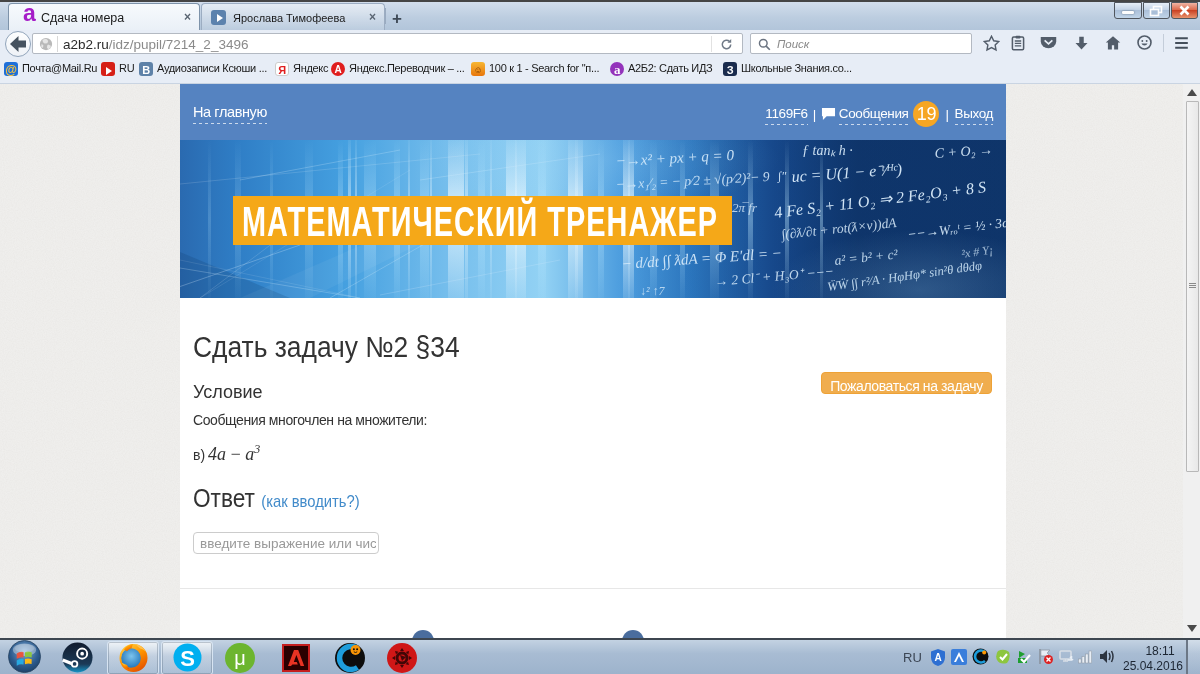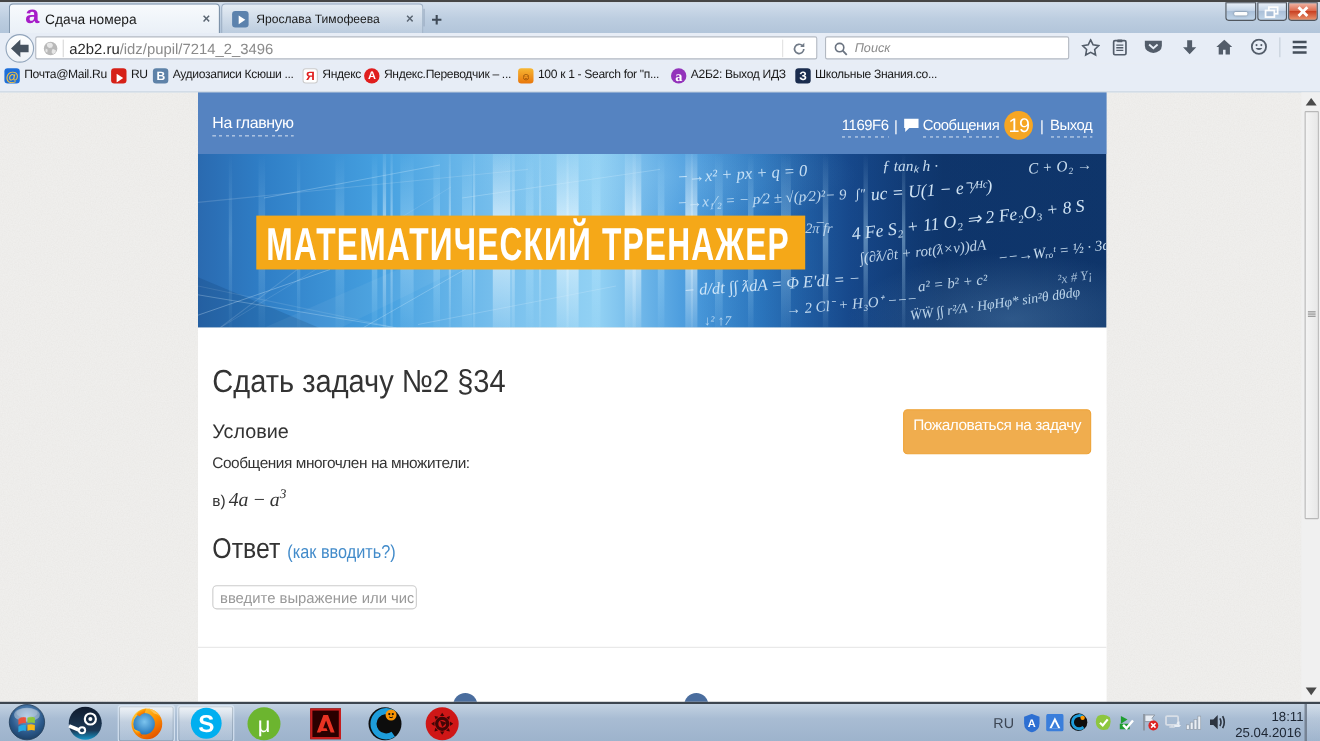--- a/index.html
+++ b/index.html
@@ -178,21 +178,21 @@
   <div class="bm" style="left:331px">
     <span class="bmico" style="background:#e01e1e;border-radius:50%;color:#fff;font-size:10px;line-height:16px">A</span>
     <span style="margin-left:18px">Яндекс.Переводчик – ...</span>
   </div>
   <div class="bm" style="left:471px">
     <span class="bmico" style="background:linear-gradient(#f7b733,#e8760c);color:#7a3c00;font-size:9px;line-height:16px">☺</span>
     <span style="margin-left:18px">100 к 1 - Search for "п...</span>
   </div>
   <div class="bm" style="left:610px">
     <span class="bmico" style="background:#9333bb;border-radius:50%;color:#fff;font-family:'Liberation Serif',serif;font-size:13px;line-height:15px">a</span>
-    <span style="margin-left:18px">А2Б2: Выход ИДЗ</span>
+    <span style="margin-left:18px">А2Б2: Сдать ИДЗ</span>
   </div>
   <div class="bm" style="left:723px">
     <span class="bmico" style="background:#1a2c4e;color:#fff;font-size:11px;line-height:16px">З</span>
     <span style="margin-left:18px">Школьные Знания.со...</span>
   </div>
 
   <div class="abs" id="pageheader">
     <span class="dashu" style="position:absolute;left:13px;top:20px;font-size:14.5px;letter-spacing:-0.4px;padding-bottom:4px">На главную</span>
     <div style="position:absolute;right:13px;top:17px;display:flex;align-items:center;font-size:13.5px;letter-spacing:-0.4px">
       <span class="dashu" style="padding-bottom:4px;margin-top:3px">1169F6</span>
@@ -322,21 +322,21 @@
   </div>
   <div class="abs" id="card">
     <div style="position:absolute;left:13px;top:33px;font-size:29px;color:#333;transform:scaleX(0.91);transform-origin:0 0;white-space:nowrap">Сдать задачу №2 §34</div>
     <div style="position:absolute;left:13px;top:84px;font-size:18px;color:#333">Условие</div>
     <div style="position:absolute;left:13px;top:114px;font-size:14px;letter-spacing:-0.4px;color:#333">Сообщения многочлен на множители:</div>
     <div style="position:absolute;left:13px;top:144px;font-size:14px;color:#333">в) <span style="font-family:'Liberation Serif',serif;font-style:italic;font-size:18px">4a − a<sup style="font-size:12px">3</sup></span></div>
     <div style="position:absolute;left:13px;top:185px;font-size:26px;color:#333;transform:scaleX(0.87);transform-origin:0 0;white-space:nowrap">Ответ <span style="font-size:17px;color:#428bca">(как вводить?)</span></div>
     <div style="position:absolute;left:13px;top:234px;width:186px;height:22px;border:1px solid #ccc;border-radius:4px;background:#fff">
       <span style="position:absolute;left:6px;top:3px;font-size:13.5px;color:#999;white-space:nowrap;overflow:hidden;width:176px;display:inline-block">введите выражение или число</span>
     </div>
-    <div style="position:absolute;left:641px;top:74px;width:171px;height:41px;background:#f0ad4e;border:1px solid #eea236;border-radius:4px;color:#fff;font-size:14px;letter-spacing:-0.4px;text-align:center;line-height:27px">Пожаловаться на задачу</div>
+    <div style="position:absolute;left:641px;top:74px;width:171px;height:22px;background:#f0ad4e;border:1px solid #eea236;border-radius:4px;color:#fff;font-size:14px;letter-spacing:-0.4px;text-align:center;line-height:27px">Пожаловаться на задачу</div>
     <div style="position:absolute;left:0;top:290px;width:826px;height:1px;background:#e7e7e7"></div>
     <div style="position:absolute;left:232px;top:332px;width:22px;height:22px;border-radius:50%;background:#4a6d9e"></div>
     <div style="position:absolute;left:442px;top:332px;width:22px;height:22px;border-radius:50%;background:#4a6d9e"></div>
   </div>
   <div class="abs" id="scrolltrack"></div>
   <div class="abs" id="scrollthumb"></div>
   <div class="abs" id="taskbar">
 
     <svg style="position:absolute;left:7px;top:0px" width="35" height="35" viewBox="0 0 36 36">
       <defs>
@@ -474,21 +474,21 @@
         <rect x="0.5" y="10" width="2.6" height="4"></rect>
         <rect x="4" y="7.5" width="2.6" height="6.5"></rect>
         <rect x="7.5" y="5" width="2.6" height="9"></rect>
         <rect x="11" y="2" width="2.6" height="12"></rect>
       </g>
     </svg>
     <svg style="position:absolute;left:1098px;top:8px" width="17" height="17" viewBox="0 0 17 17">
       <path d="M2 6h3l4-4v13l-4-4H2z" fill="#2c3440"></path>
       <path d="M11 5q2 3.5 0 7M13.5 3q3 5.5 0 11" stroke="#2c3440" stroke-width="1.5" fill="none"></path>
     </svg>
-    <span style="position:absolute;left:1135px;top:4px;width:50px;text-align:right;font-size:12px;color:#1d2633">18:11</span>
+    <span style="position:absolute;left:1135px;top:4px;width:50px;text-align:center;font-size:12px;color:#1d2633">18:11</span>
     <span style="position:absolute;left:1122px;top:19px;width:62px;text-align:center;font-size:12px;color:#1d2633">25.04.2016</span>
     <span style="position:absolute;left:1186px;top:0;width:1px;height:36px;background:#6b7786"></span>
     <span style="position:absolute;left:1187px;top:0;width:13px;height:36px;background:linear-gradient(rgba(255,255,255,.25),rgba(160,180,205,.2));border-left:1px solid #6b7786"></span>
   </div>
 
   <svg class="abs" style="left:1186px;top:88px" width="12" height="9" viewBox="0 0 12 9">
       <path d="M6 1l5 7H1z" fill="#4a4a4a"></path>
     </svg>
   <svg class="abs" style="left:1186px;top:624px" width="12" height="9" viewBox="0 0 12 9">
       <path d="M6 8L1 1h10z" fill="#4a4a4a"></path>

